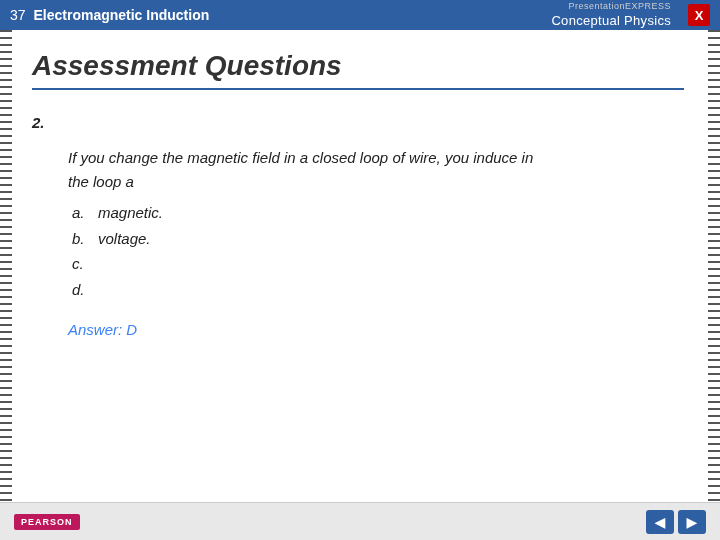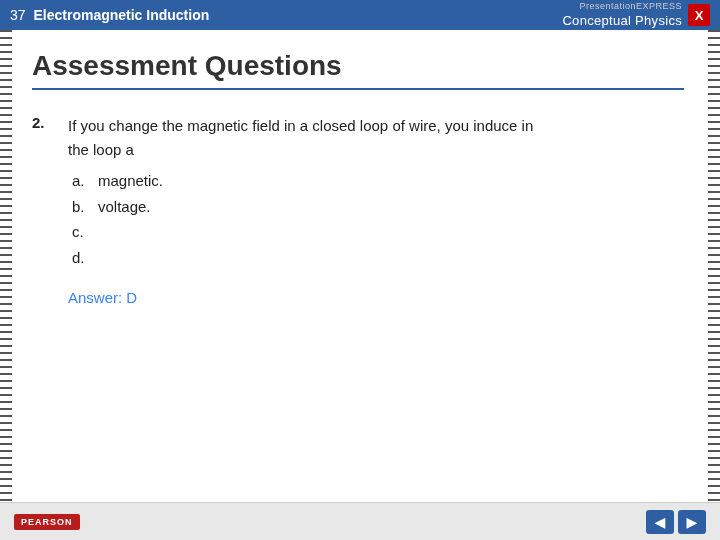--- a/index.html
+++ b/index.html
@@ -31,21 +31,21 @@
 
     .header-left span.chapter-num {
       color: #fff;
       font-weight: normal;
       margin-right: 4px;
     }
 
     .header-right {
       display: flex;
       align-items: center;
-      gap: 6px;
+      gap: 17px;
       justify-content: center;
     }
 
     .presentation-express {
       background: #2e5fa3;
       text-align: right;
     }
 
     .pe-label {
       font-size: 9px;
@@ -73,20 +73,21 @@
       align-items: center;
       justify-content: center;
       border-radius: 2px;
       cursor: pointer;
     }
 
     
     .content-wrapper {
       display: flex;
       height: calc(540px - 36px);
+      font-style: italic;
     }
 
     
     .left-dots {
       width: 12px;
       background: repeating-linear-gradient(
         to bottom,
         #555 0px, #555 2px,
         transparent 2px, transparent 7px
       );
@@ -129,20 +130,21 @@
       font-size: 15px;
       font-weight: bold;
       color: #222;
       min-width: 20px;
     }
 
     .question-text-block {
       font-size: 15px;
       color: #222;
       line-height: 1.6;
+      margin-top: 32px;
     }
 
     .question-text {
       margin-bottom: 6px;
     }
 
     .options {
       list-style: none;
       margin-top: 4px;
       padding-left: 4px;
@@ -177,21 +179,21 @@
       height: 38px;
       background: #e8e8e8;
       border-top: 1px solid #ccc;
       display: flex;
       align-items: center;
       justify-content: space-between;
       padding: 0 14px;
     }
 
     .pearson-logo {
-      background: #b91c1c;
+      background: #be185d;
       color: #fff;
       font-size: 9px;
       font-weight: bold;
       padding: 3px 7px;
       border-radius: 2px;
       letter-spacing: 1px;
     }
 
     .nav-buttons {
       display: flex;

